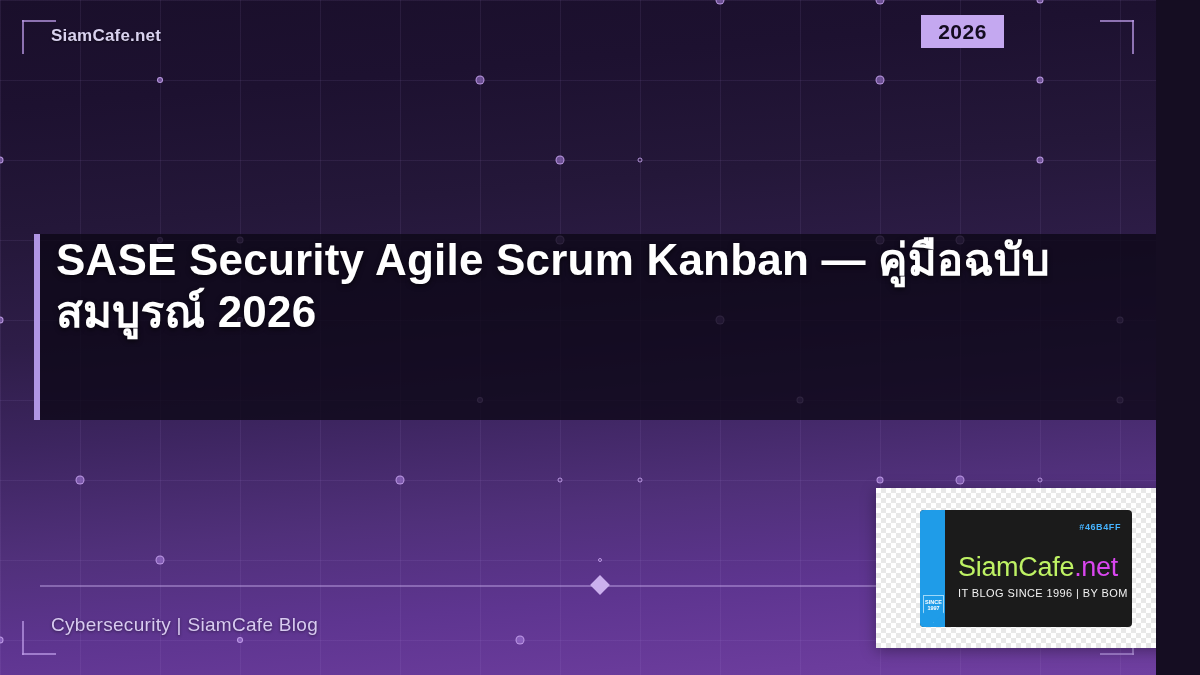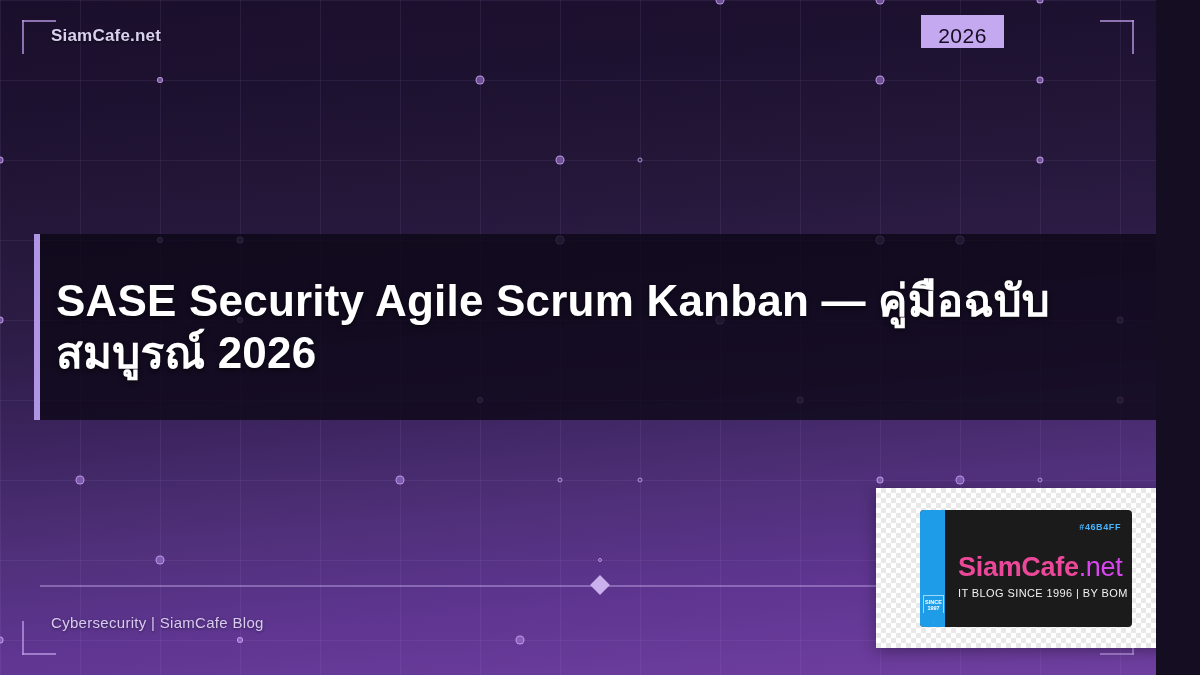--- a/index.html
+++ b/index.html
@@ -80,31 +80,31 @@
     color:#d9d2ef;
     letter-spacing:0.2px;
     text-shadow:0 1px 2px rgba(0,0,0,0.55);
   }
 
   
   .year-badge {
     position:absolute; right:152px; top:15px;
     width:83px; height:33px;
     background:#c4a8f0;
-    display:flex; align-items:flex-end; justify-content:center;
-    color:#140c20; font-size:21px; font-weight:normal;
+    display:flex; align-items:center; justify-content:center;
+    color:#140c20; font-size:21px; font-weight:bold;
     letter-spacing:0.5px;
   }
 
   
   .title-panel {
     position:absolute; left:34px; top:234px;
     width:1137px; height:186px;
     background:rgba(13,8,22,0.80);
-    display:flex; align-items:center;
+    display:flex; 
   }
   .title-accent {
     position:absolute; left:0; top:0;
     width:6px; height:100%;
     background:#b095e4;
   }
   .title-text {
     margin-left:22px;
     color:#ffffff;
     font-size:44px;
@@ -124,21 +124,21 @@
   .diamond {
     position:absolute; left:600px; top:585px;
     width:14px; height:14px;
     background:#cbb0ee;
     transform:translate(-50%,-50%) rotate(45deg);
   }
 
   
   .footer-cat {
     position:absolute; left:51px; top:614px;
-    font-size:15px;
+    font-size:19px;
     color:#d8cbf0;
     letter-spacing:0.3px;
     text-shadow:0 1px 3px rgba(0,0,0,0.45);
   }
 
   
   .logo-card {
     position:absolute; left:876px; top:488px;
     width:300px; height:160px;
     background-color:#ffffff;
@@ -166,21 +166,21 @@
     position:absolute; right:11px; top:12px;
     color:#46b4ff; font-size:9px; font-weight:bold;
     letter-spacing:0.6px;
   }
   .logo-word {
     position:absolute; left:38px; top:42px;
     font-size:27px; font-weight:normal;
     letter-spacing:-0.3px;
     white-space:nowrap;
   }
-  .logo-word .blue { color:#ec4899;font-weight:bold; }
+  .logo-word .blue { color:#bef264; }
   .logo-word .white { color:#d946ef; }
   .logo-tag {
     position:absolute; left:38px; top:77px;
     color:#f2f2f2; font-size:11px;
     letter-spacing:0.4px; white-space:nowrap;
   }
   .logo-shield {
     position:absolute; left:3px; bottom:4px;
     width:21px; height:28px;
     background:#1f9ce8;

